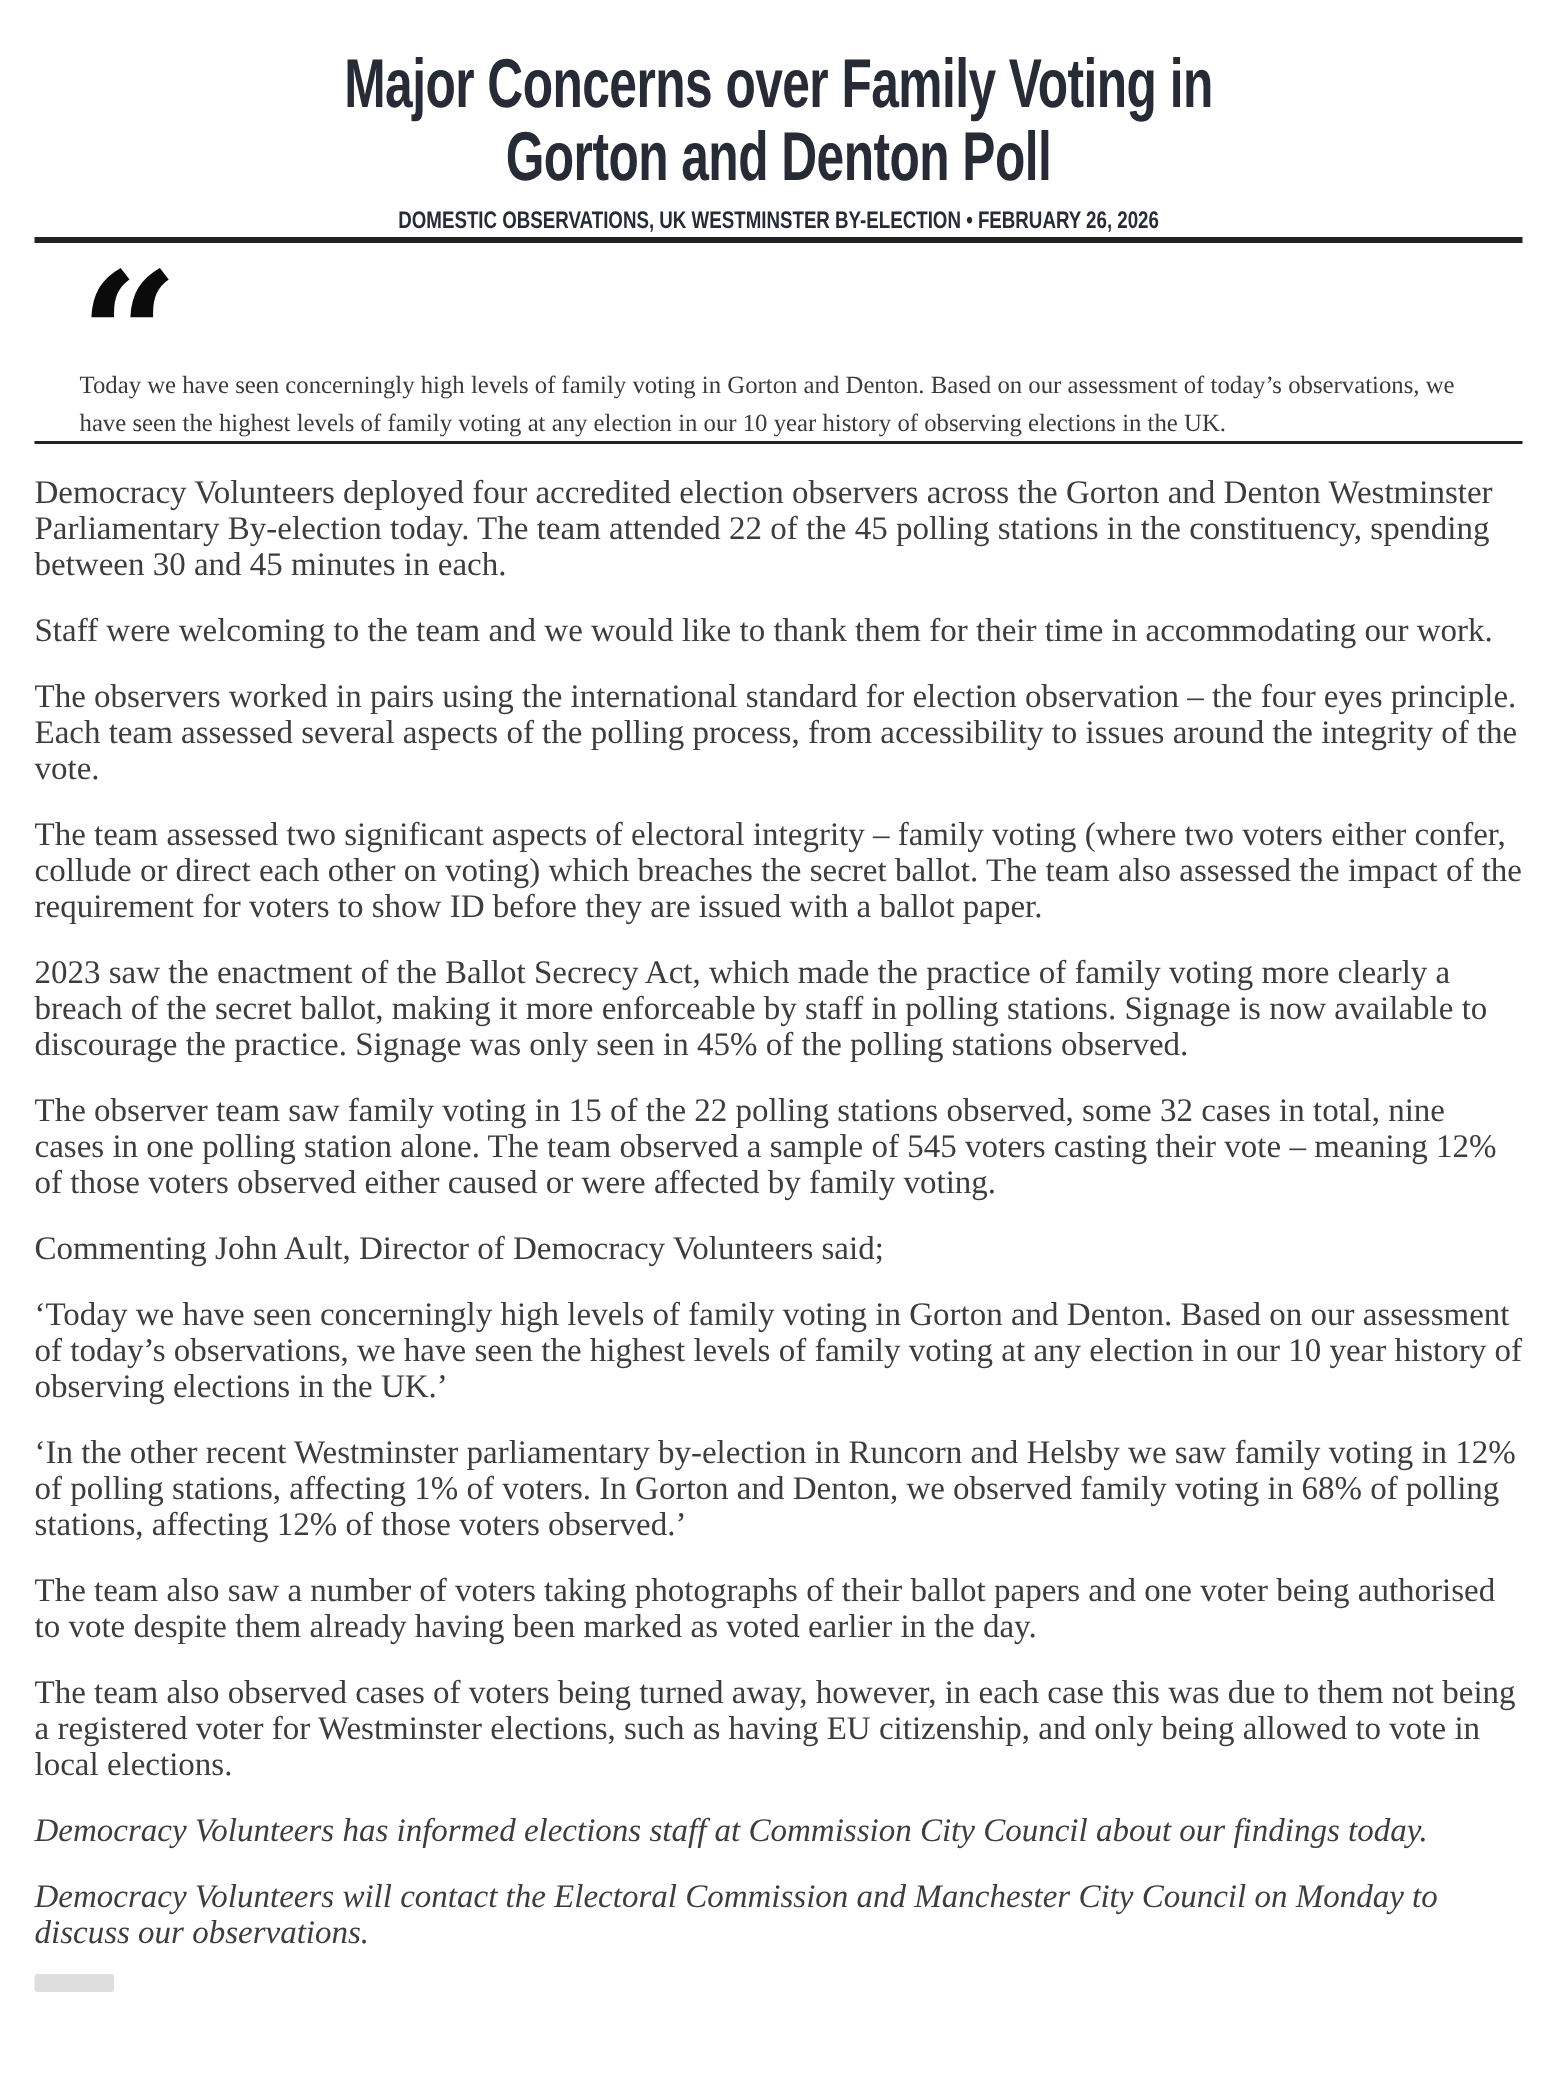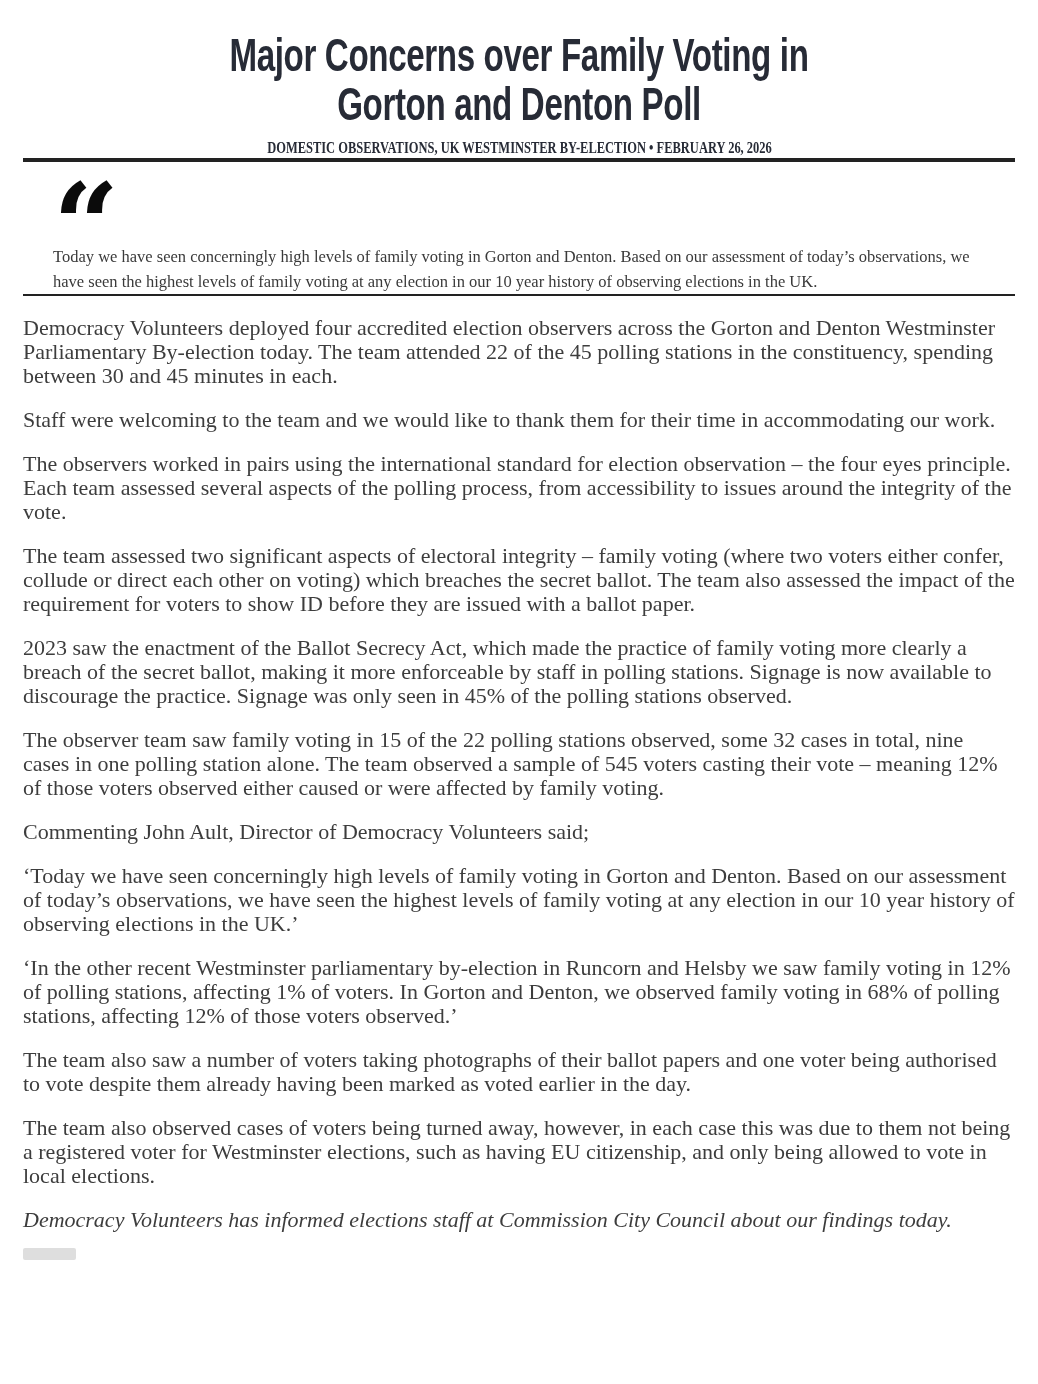--- a/index.html
+++ b/index.html
@@ -21,21 +21,21 @@
   h1.page-title{
     margin:31px 0 0;text-align:center;
     color:var(--heading-color);
     font-family:"Liberation Sans", sans-serif;
     font-weight:800;font-size:46px;line-height:49px;
     letter-spacing:-0.5px;
   }
   h1.page-title .t-line{display:block;transform:scaleX(0.72);white-space:nowrap;}
   .subtitle{
     margin-top:9px;text-align:center;color:var(--heading-color);
-    font-family:Liberation Serif, serif;font-weight:700;font-size:16px;line-height:20px;
+    font-family:Liberation Sans, sans-serif;font-weight:700;font-size:16px;line-height:20px;
   }
   .subtitle>span{display:inline-block;transform:scaleX(0.78);white-space:nowrap;}
 
   
   hr.rule{border:none;border-top:2px solid var(--rule-color);margin:0;}
   .rule-top{margin-top:12px;}
   .rule-quote-top{margin-top:34px;}
   .rule-quote-bottom{margin-top:44px;}
 
   
@@ -90,17 +90,18 @@
       <p class="">The observers worked in pairs using the international standard for election observation – the four eyes principle. Each team assessed several aspects of the polling process, from accessibility to issues around the integrity of the vote.</p>
       <p class="">The team assessed two significant aspects of electoral integrity – family voting (where two voters either confer, collude or direct each other on voting) which breaches the secret ballot. The team also assessed the impact of the requirement for voters to show ID before they are issued with a ballot paper.</p>
       <p class="">2023 saw the enactment of the Ballot Secrecy Act, which made the practice of family voting more clearly a breach of the secret ballot, making it more enforceable by staff in polling stations. Signage is now available to discourage the practice. Signage was only seen in 45% of the polling stations observed.</p>
       <p class="">The observer team saw family voting in 15 of the 22 polling stations observed, some 32 cases in total, nine cases in one polling station alone. The team observed a sample of 545 voters casting their vote – meaning 12% of those voters observed either caused or were affected by family voting.</p>
       <p class="">Commenting John Ault, Director of Democracy Volunteers said;</p>
       <p class="">‘Today we have seen concerningly high levels of family voting in Gorton and Denton. Based on our assessment of today’s observations, we have seen the highest levels of family voting at any election in our 10 year history of observing elections in the UK.’</p>
       <p class="">‘In the other recent Westminster parliamentary by-election in Runcorn and Helsby we saw family voting in 12% of polling stations, affecting 1% of voters. In Gorton and Denton, we observed family voting in 68% of polling stations, affecting 12% of those voters observed.’</p>
       <p class="">The team also saw a number of voters taking photographs of their ballot papers and one voter being authorised to vote despite them already having been marked as voted earlier in the day.</p>
       <p class="">The team also observed cases of voters being turned away, however, in each case this was due to them not being a registered voter for Westminster elections, such as having EU citizenship, and only being allowed to vote in local elections.</p>
       <p class="italic">Democracy Volunteers has informed elections staff at Commission City Council about our findings today.</p>
+      <p class="italic">Democracy Volunteers will contact the Electoral Commission and Manchester City Council on Monday to discuss our observations.</p>
     </main>
 
   <div class="partial-tag"></div>
 
 </div>
 
 </body></html>

